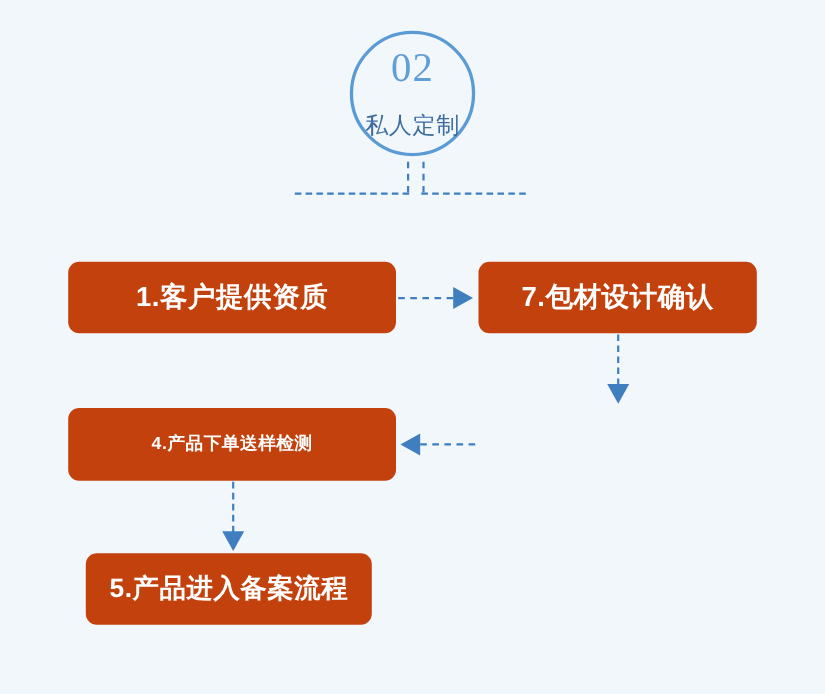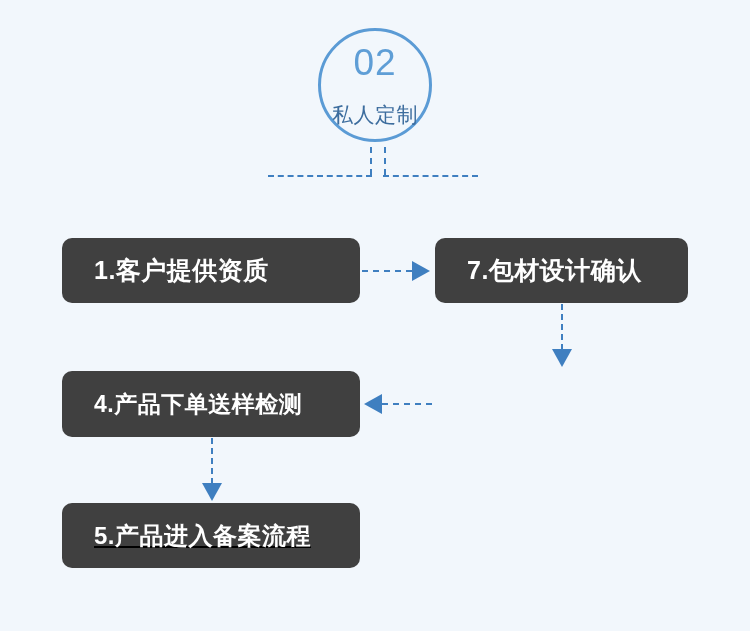--- a/index.html
+++ b/index.html
@@ -29,21 +29,21 @@
     border-radius: 50%;
     border: 3px solid #5b9bd5;
     box-sizing: border-box;
     background: transparent;
     display: flex;
     flex-direction: column;
     align-items: center;
     justify-content: center;
   }
   .badge-number {
-    font-family: Liberation Sans, sans-serif;
+    font-family: Liberation Serif, serif;
     font-size: 37px;
     font-weight: 300;
     line-height: 1;
     color: #5f9ed6;
     letter-spacing: 1px;
     margin-top: -2px;
   }
   .badge-caption {
     font-family: "Liberation Sans", "DejaVu Sans", sans-serif;
     font-size: 21px;
@@ -68,45 +68,44 @@
     height: 0;
     border-top: 2px dashed #3f7fc0;
     top: 175px;
   }
   .rail-left  { left: 268px; width: 104px; }
   .rail-right { left: 383px; width: 95px; }
 
   
   .pbox {
     position: absolute;
-    background: #404040;
+    background: #c2410c;
     border-radius: 10px;
     display: flex;
     align-items: center;
-    justify-content: flex-start;
+    justify-content: center;
     box-sizing: border-box;
-    padding-left: 32px;
   }
   .pbox-label {
     color: #ffffff;
     font-family: "Liberation Sans", "DejaVu Sans", sans-serif;
     font-weight: bold;
     font-size: 25px;
     line-height: 1;
     white-space: nowrap;
     letter-spacing: 0.5px;
   }
 
   .box-1 { left: 62px;  top: 238px; width: 298px; height: 65px; }
   .box-2 { left: 435px; top: 238px; width: 253px; height: 65px; }
   .box-3 { left: 435px; top: 371px; width: 253px; height: 66px; }
   .box-4 { left: 62px;  top: 371px; width: 298px; height: 66px; }
-  .box-5 { left: 62px;  top: 503px; width: 298px; height: 65px; text-decoration: underline; }
-
-  .box-4 .pbox-label { font-size: 23px; }
+  .box-5 { left: 78px;  top: 503px; width: 260px; height: 65px; }
+
+  .box-4 .pbox-label { font-size: 16px; }
   .box-5 .pbox-label { font-size: 24px; }
 
   
   .conn { position: absolute; }
 
   .conn-h-line {
     position: absolute;
     height: 0;
     border-top: 2px dashed #3f7fc0;
   }

